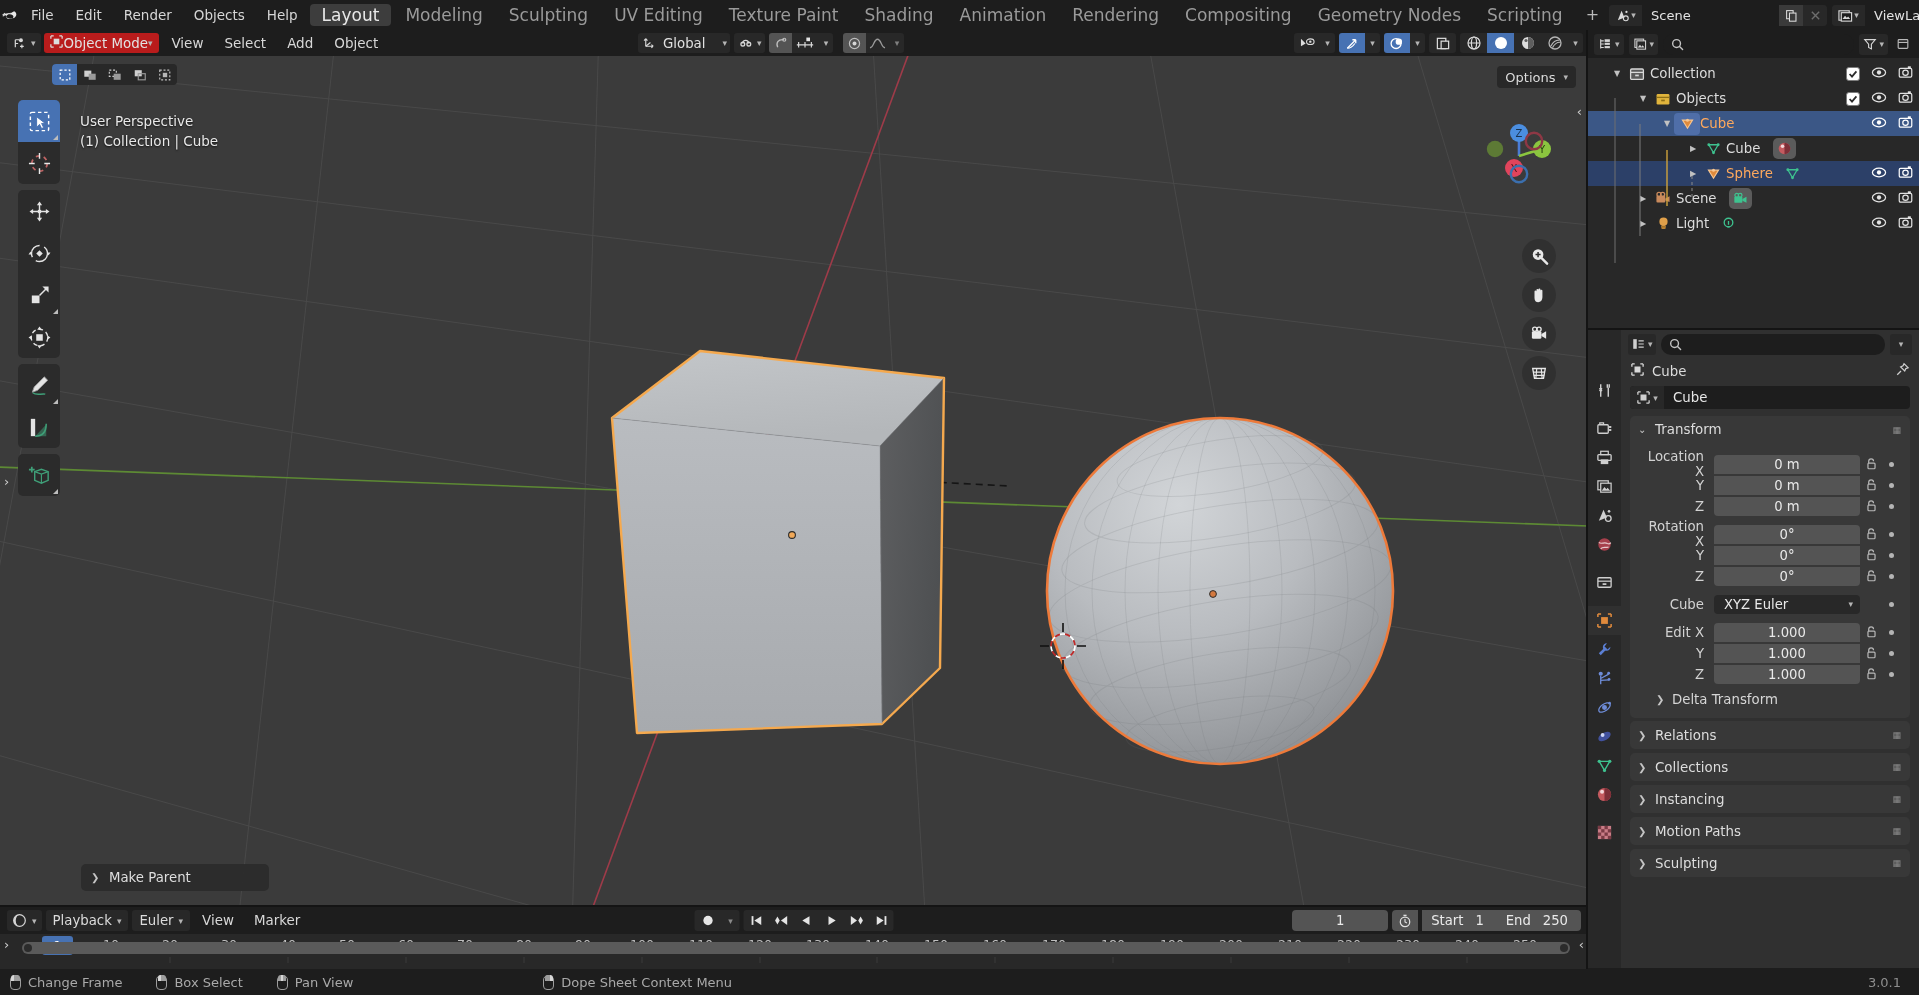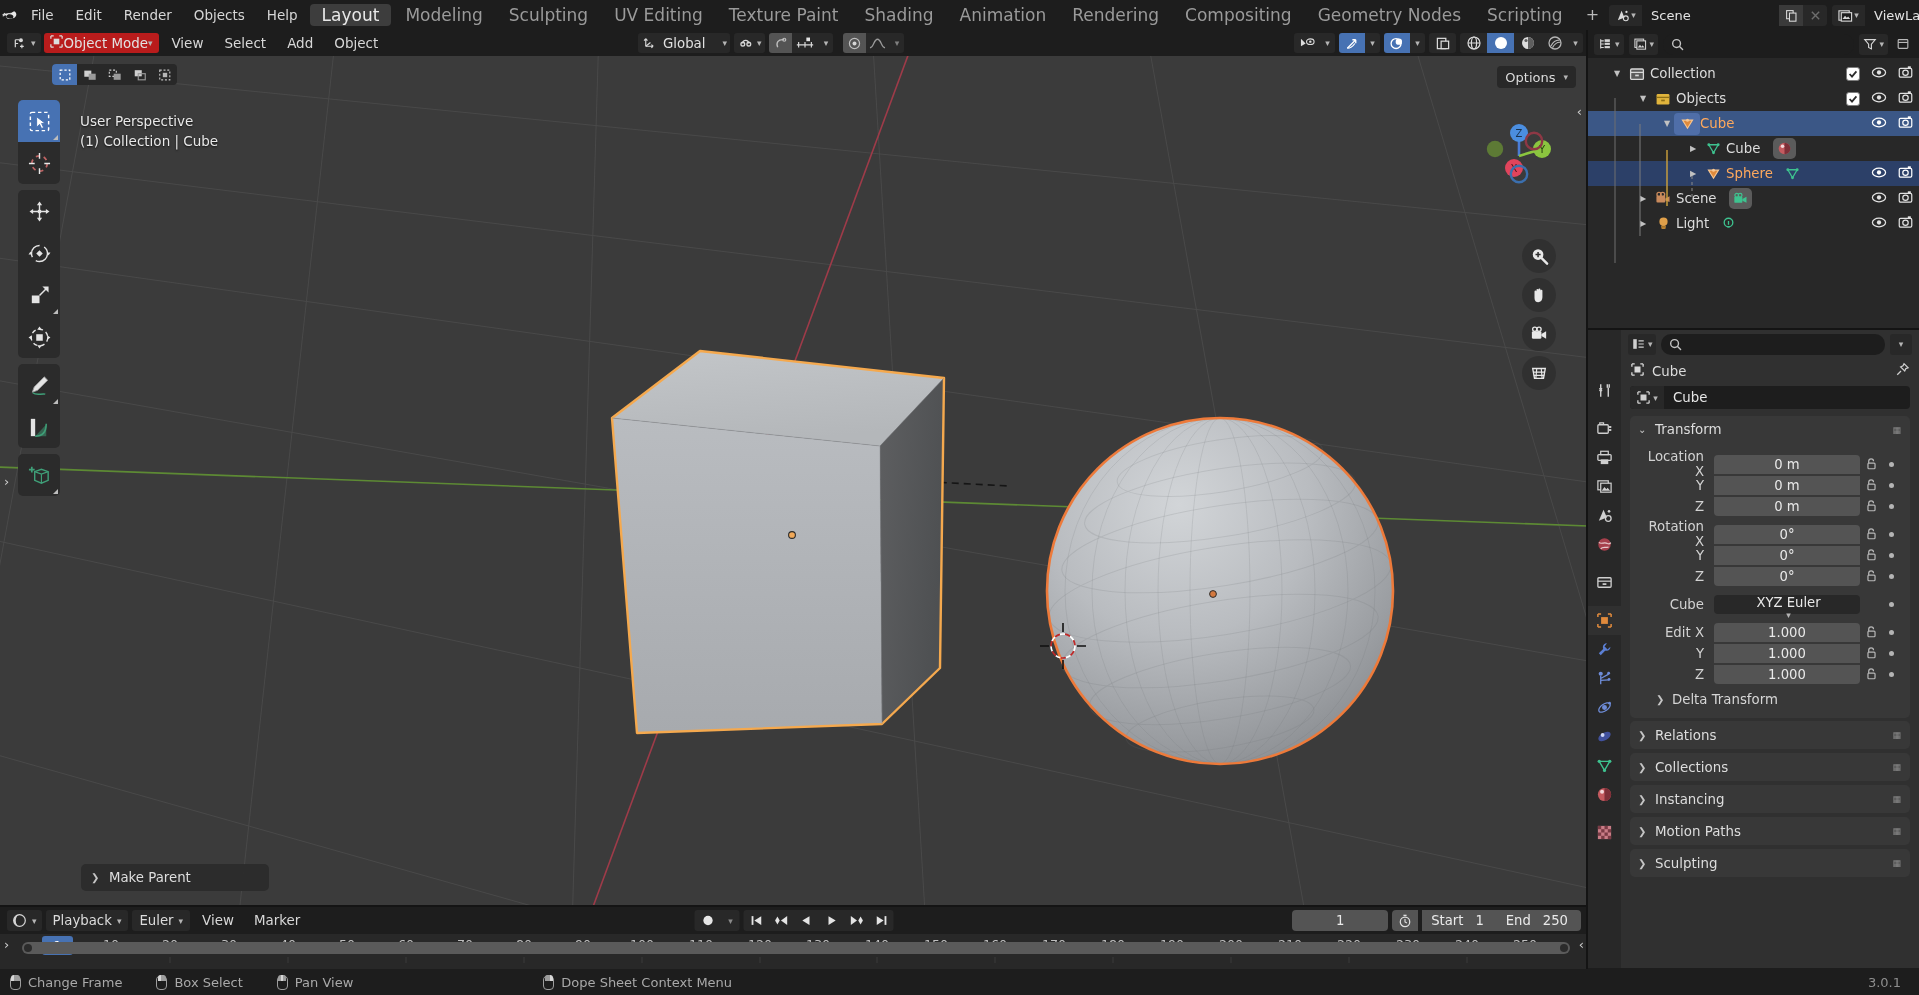--- a/index.html
+++ b/index.html
@@ -106,21 +106,21 @@
   .panel-hdr{ height:27px; display:flex; align-items:center; padding:0 8px; font-size:13.4px; color:#dddddd; gap:7px;}
   .panel-hdr .grip{ margin-left:auto; color:#8b8b8b; font-size:9px; letter-spacing:1px; line-height:6px;}
   .panel-body{ padding:1px 10px 9px 10px;margin-top:10px; }
   .prow{ display:flex; align-items:center; height:20px; margin-bottom:1px; }
   .plabel{ width:74px; text-align:right; padding-right:10px; font-size:13.3px; color:#d2d2d2; }
   .pfield{ flex:1; height:19px; background:#545454; display:flex; align-items:center; justify-content:center; font-size:13.2px; color:#e9e9e9;}
   .pfield.dark{ background:#282828; }
   .pfield.top{ border-radius:4px 4px 0 0;}
   .pfield.mid{ border-radius:0;}
   .pfield.bot{ border-radius:0 0 4px 4px;}
-  .pfield.solo{ border-radius:4px;flex-direction:column;}
+  .pfield.solo{ border-radius:4px;}
   .lockc{ width:22px; display:flex; align-items:center; justify-content:center;}
   .dotc{ width:18px; display:flex; align-items:center; justify-content:center;}
   .dot{ width:5px; height:5px; border-radius:50%; background:#b4b4b4; }
   .sub{ display:flex; align-items:center; gap:6px; padding:7px 0 2px 16px; font-size:13.3px; color:#d6d6d6;}
   .closed{ background:#383838; border-radius:5px; margin:0 9px 4px 9px; height:28px; display:flex; align-items:center; padding:0 8px; gap:7px; font-size:13.4px; color:#dddddd;}
   .closed .grip{ margin-left:auto; color:#8b8b8b; font-size:9px; letter-spacing:1px; line-height:6px;}
   .tri{ color:#c6c6c6; font-size:10px; width:10px; }
 
   
   #timeline{ position:absolute; left:0; top:907px; width:1588px; height:62px; background:#282828;}

